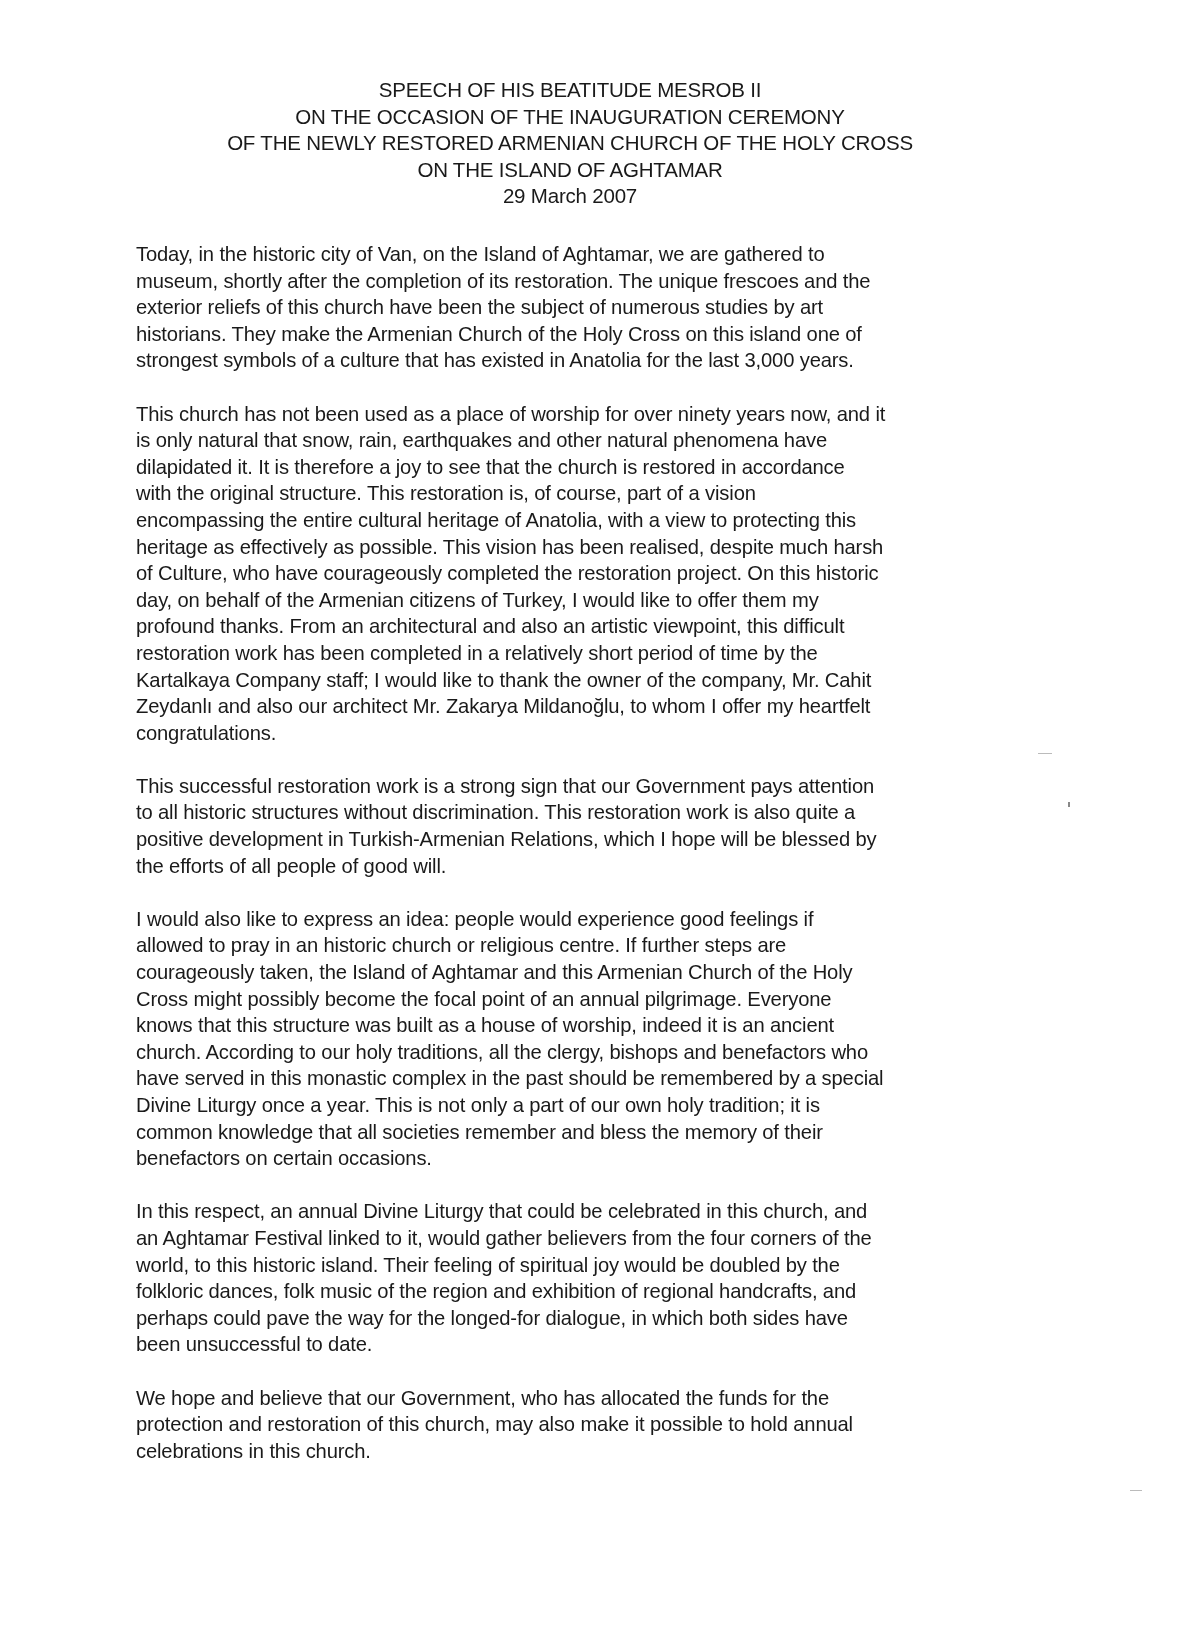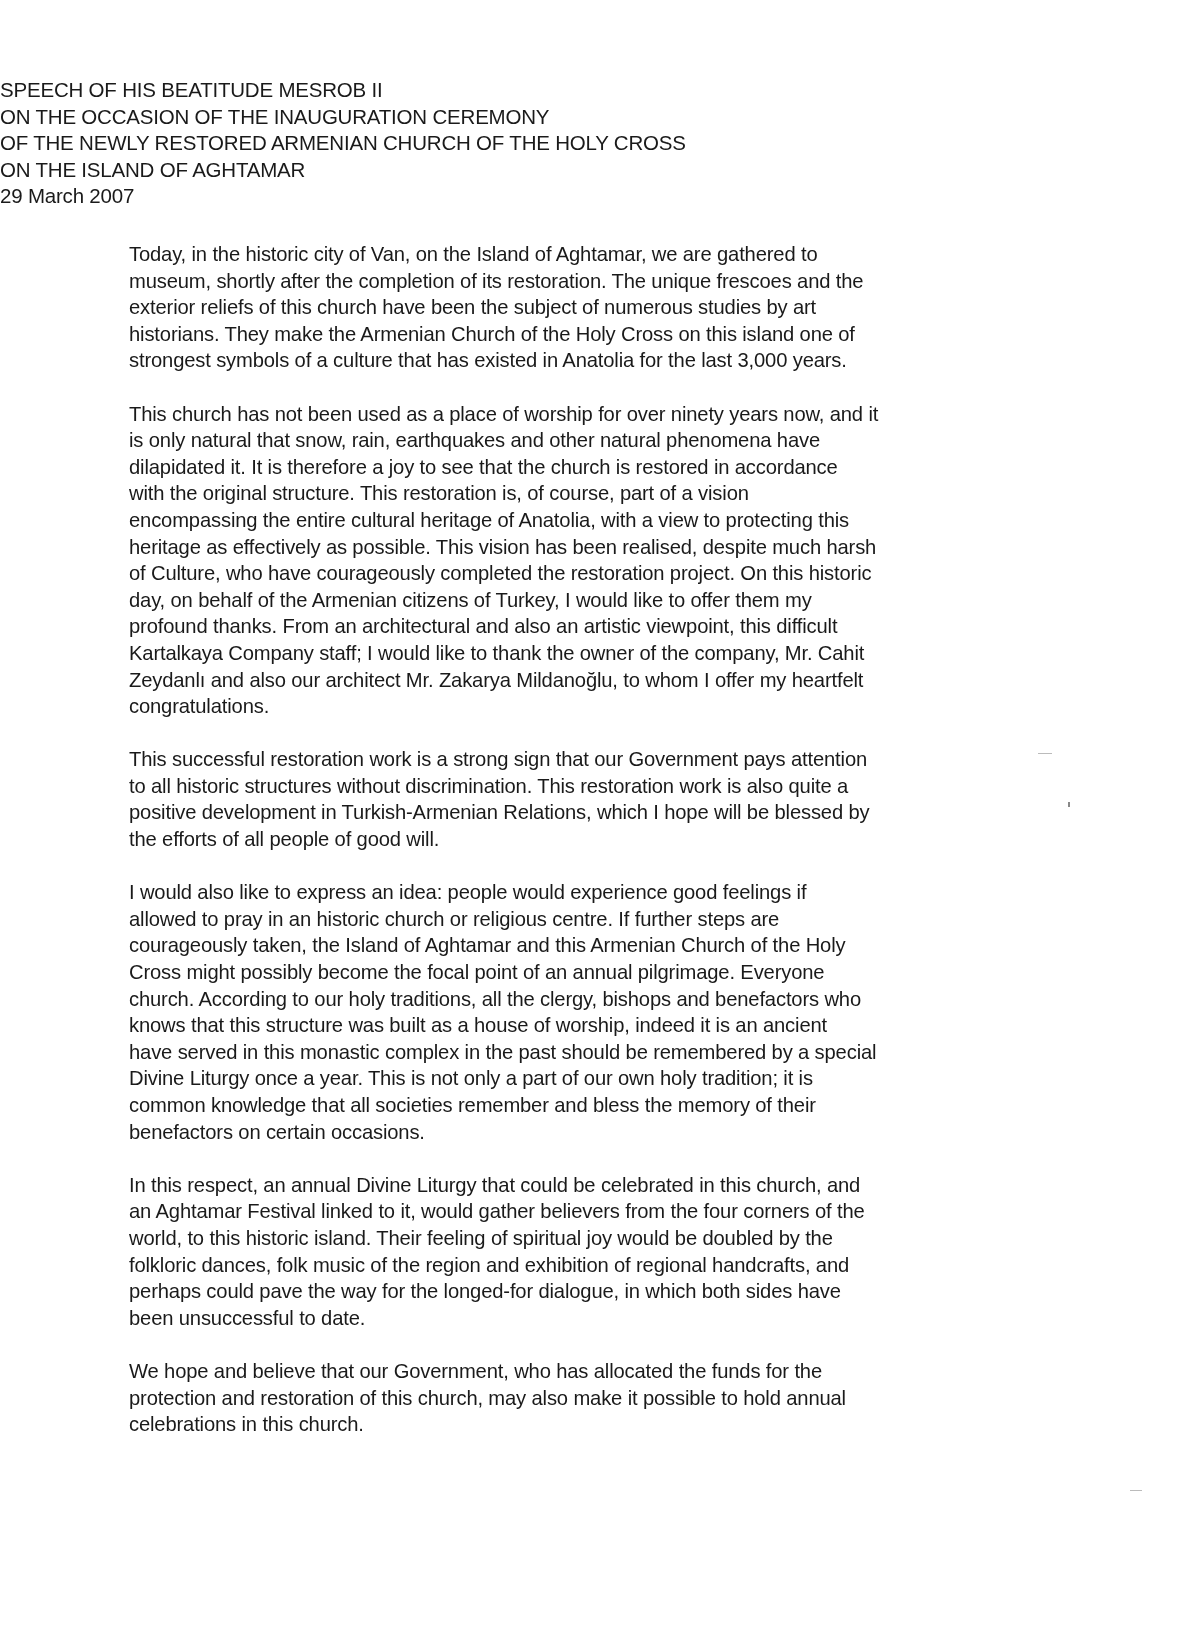--- a/index.html
+++ b/index.html
@@ -20,31 +20,32 @@
     left: 0; top: 0;
     width: 1200px;
     height: 1652px;
     background: #ffffff;
   }
   .title-block {
     position: absolute;
     top: 77px;
     left: 0;
     width: 1140px;
+    text-align: center;
     font-size: 20.5px;
     line-height: 26.5px;
     letter-spacing: -0.2px;
   }
   .title-line {
     display: block;
     white-space: nowrap;
   }
   .body-text {
     position: absolute;
-    left: 129px;
+    left: 136px;
     top: 241px;
     width: 920px;
     font-size: 20.2px;
     line-height: 26.6px;
     letter-spacing: -0.15px;
   }
   .para {
     margin: 0 0 26.6px 0;
   }
   .line {
@@ -82,39 +83,40 @@
     <p class="para">
       <span class="line">This church has not been used as a place of worship for over ninety years now, and it</span>
       <span class="line">is only natural that snow, rain, earthquakes and other natural phenomena have</span>
       <span class="line">dilapidated it.  It is therefore a joy to see that the church is restored in accordance</span>
       <span class="line">with the original structure. This restoration is, of course, part of a vision</span>
       <span class="line">encompassing the entire cultural heritage of Anatolia, with a view to protecting this</span>
       <span class="line">heritage as effectively as possible. This vision has been realised, despite much harsh</span>
       <span class="line">of Culture, who have courageously completed the restoration project. On this historic</span>
       <span class="line">day, on behalf of the Armenian citizens of Turkey, I would like to offer them my</span>
       <span class="line">profound thanks. From an architectural and also an artistic viewpoint, this difficult</span>
+      <span class="line">restoration work has been completed in a relatively short period of time by the</span>
       <span class="line">Kartalkaya Company staff; I would like to thank the owner of the company, Mr. Cahit</span>
       <span class="line">Zeydanlı and also our architect Mr. Zakarya Mildanoğlu, to whom I offer my heartfelt</span>
       <span class="line">congratulations.</span>
     </p>
 
     <p class="para">
       <span class="line">This successful restoration work is a strong sign that our Government pays attention</span>
       <span class="line">to all historic structures without discrimination.  This restoration work is also quite a</span>
       <span class="line">positive development in Turkish-Armenian Relations, which I hope will be blessed by</span>
       <span class="line">the efforts of all people of good will.</span>
     </p>
 
     <p class="para">
       <span class="line">I would also like to express an idea:  people would experience good feelings if</span>
       <span class="line">allowed to pray in an historic church or religious centre.  If further steps are</span>
       <span class="line">courageously taken, the Island of Aghtamar and this Armenian Church of the Holy</span>
       <span class="line">Cross might possibly become the focal point of an annual pilgrimage.  Everyone</span>
+      <span class="line">knows that this structure was built as a house of worship, indeed it is an ancient</span>
       <span class="line">church. According to our holy traditions, all the clergy, bishops and benefactors who</span>
-      <span class="line">knows that this structure was built as a house of worship, indeed it is an ancient</span>
       <span class="line">have served in this monastic complex in the past should be remembered by a special</span>
       <span class="line">Divine Liturgy once a year.  This is not only a part of our own holy tradition;  it is</span>
       <span class="line">common knowledge that all societies remember and bless the memory of their</span>
       <span class="line">benefactors on certain occasions.</span>
     </p>
 
     <p class="para">
       <span class="line">In this respect, an annual Divine Liturgy that could be celebrated in this church, and</span>
       <span class="line">an Aghtamar Festival linked to it, would gather believers from the four corners of the</span>
       <span class="line">world, to this historic island.  Their feeling of spiritual joy would be doubled by the</span>

